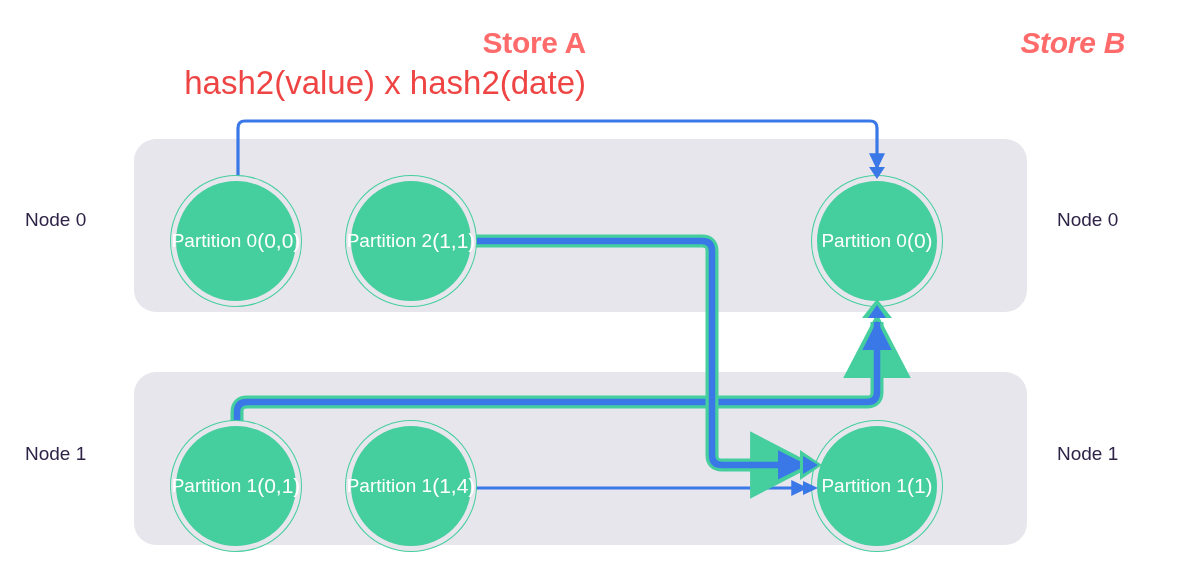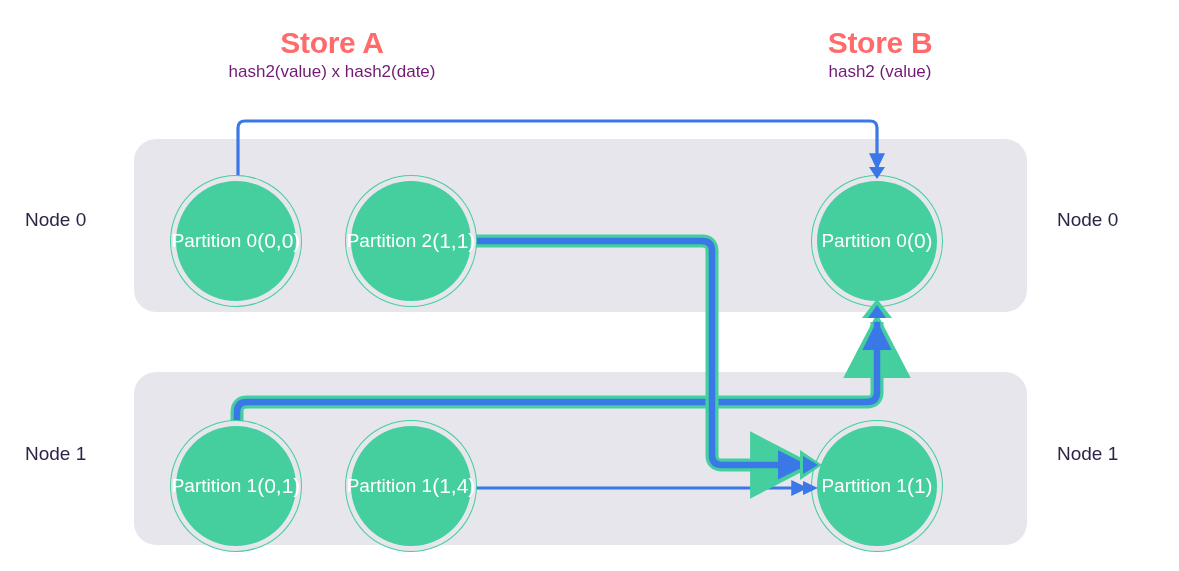--- a/index.html
+++ b/index.html
@@ -12,39 +12,39 @@
     width: 1179px;
     height: 571px;
     background: #ffffff;
     font-family: "Liberation Sans", sans-serif;
     overflow: hidden;
   }
 
   
   .store-head {
     position: absolute;
-    text-align: center;
+    text-align: right;
   }
   .store-title {
     font-size: 30px;
     font-weight: bold;
     color: #FF6B6B;
     letter-spacing: -0.3px;
     line-height: 1.15;
     white-space: nowrap;
   }
   .store-sub {
-    font-size: 17px;
+    font-size: 33px;
     font-weight: normal;
-    color: #701a75;
+    color: #ef4444;
     line-height: 1.35;
     white-space: nowrap;
   }
   #store-a-head { left: 78px; top: 26px; width: 508px; }
-  #store-b-head { left: 680px; top: 26px; width: 400px; }
+  #store-b-head { left: 725px; top: 26px; width: 400px; font-style: italic; }
 
   
   .node-panel {
     position: absolute;
     background: #E7E6EC;
     border-radius: 22px;
   }
   #panel-node-0 { left: 134px; top: 139px; width: 893px; height: 173px; }
   #panel-node-1 { left: 134px; top: 372px; width: 893px; height: 173px; }
 
@@ -118,21 +118,20 @@
 
 <div id="stage">
 
   <div class="store-head" id="store-a-head">
     <div class="store-title">Store A</div>
     <div class="store-sub">hash2(value) x hash2(date)</div>
   </div>
 
   <div class="store-head" id="store-b-head">
     <div class="store-title">Store B</div>
-    <div class="store-sub">hash2 (value)</div>
   </div>
 
   <div class="node-panel" id="panel-node-0"></div>
   <div class="node-panel" id="panel-node-1"></div>
 
   <div class="node-label" id="node-label-left-0">Node 0</div>
   <div class="node-label" id="node-label-left-1">Node 1</div>
   <div class="node-label" id="node-label-right-0">Node 0</div>
   <div class="node-label" id="node-label-right-1">Node 1</div>
 

